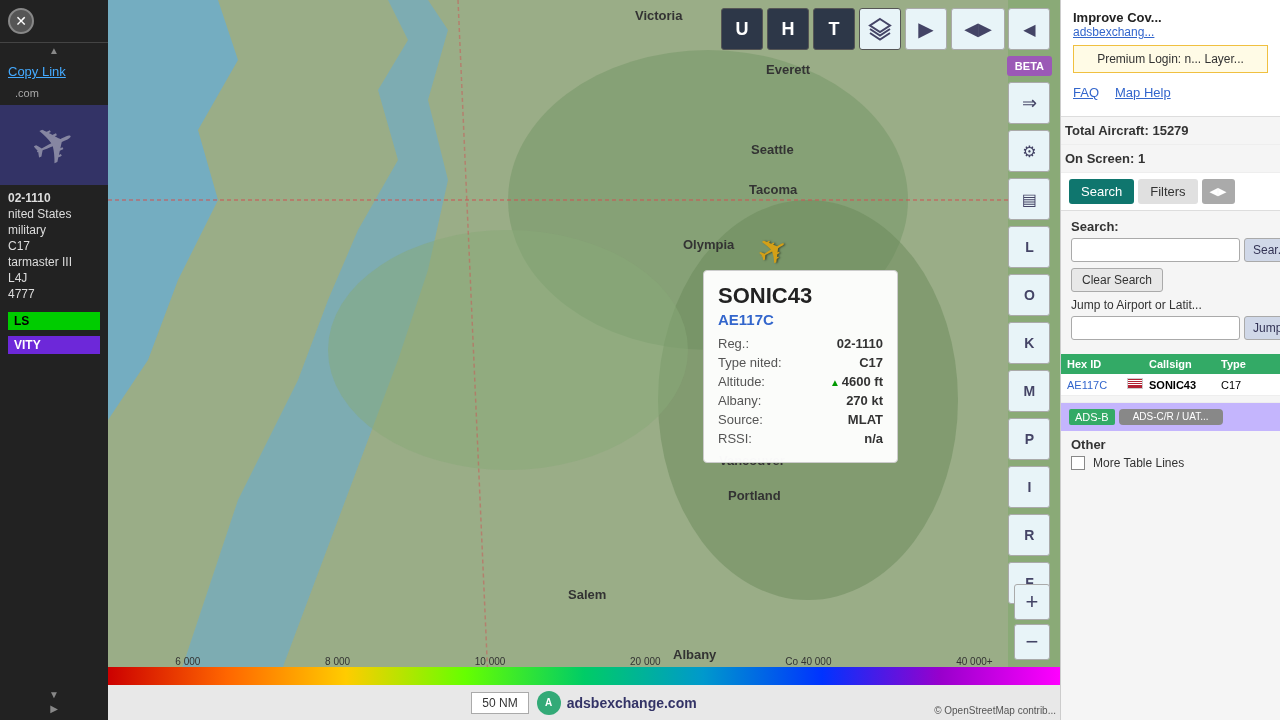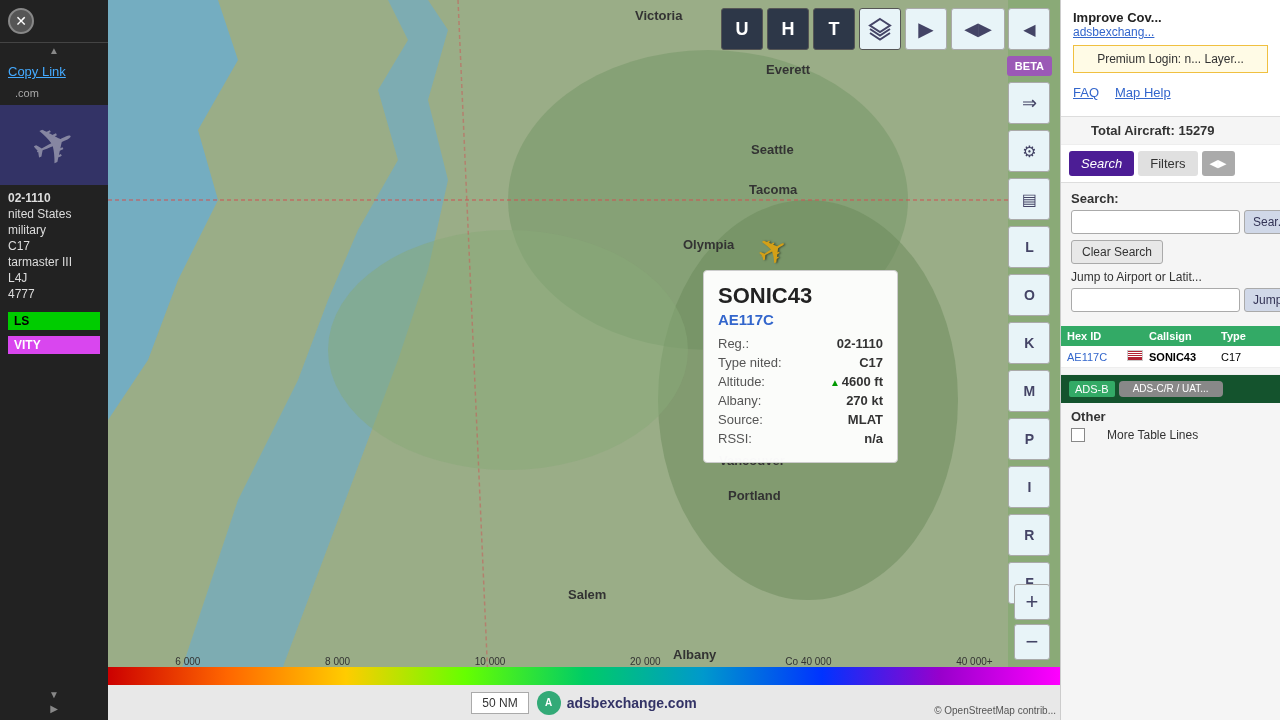--- a/index.html
+++ b/index.html
@@ -43,21 +43,21 @@
       display: flex; align-items: center; justify-content: center;
     }
     .sidebar-info { padding: 6px 8px; }
     .sidebar-info-row { color: #ddd; font-size: 12px; margin-bottom: 2px; }
     .sidebar-info-row.bold { font-weight: bold; }
     .sidebar-label-green {
       background: #0c0; color: #000; font-size: 12px; font-weight: bold;
       padding: 2px 6px; margin: 3px 8px;
     }
     .sidebar-label-blue {
-      background: #d946ef; color: #fff; font-size: 12px; font-weight: bold;
+      background: #6d28d9; color: #fff; font-size: 12px; font-weight: bold;
       padding: 2px 6px; margin: 3px 8px;
     }
     
     .scroll-arrow {
       color: #888; text-align: center; font-size: 10px; padding: 2px 0; cursor: pointer;
     }
 
     
     #map-area {
       flex: 1;
@@ -234,35 +234,35 @@
       padding: 6px 8px; margin: 6px 0;
       font-size: 12px; color: #333; text-align: center;
     }
     .right-links {
       display: flex; gap: 16px; padding: 6px 0;
     }
     .right-link {
       color: #36c; font-size: 13px; cursor: pointer; text-decoration: underline;
     }
     .stats-row {
-      padding: 6px 30px; font-size: 13px; color: #333;
+      padding: 6px 4px; font-size: 13px; color: #333;
       border-bottom: 1px solid #eee;
     }
     .stats-row span { font-weight: bold; }
 
     
     .tab-row {
       display: flex; padding: 6px 8px; gap: 4px;
       border-bottom: 1px solid #ddd; background: #fff;
     }
     .tab-btn {
       padding: 5px 12px; font-size: 13px; cursor: pointer; border-radius: 3px;
       border: none;
     }
-    .tab-btn.active { background: #4c1d95; color: #fff; font-style: italic; }
+    .tab-btn.active { background: #0f766e; color: #fff; }
     .tab-btn.inactive { background: #e0e0e0; color: #333; }
     .tab-btn.other { background: #aaa; color: #fff; padding: 5px 8px; font-size: 11px; }
 
     
     .search-section {
       padding: 8px 10px;
       background: #f5f5f5;
     }
     .search-label {
       font-size: 13px; font-weight: bold; color: #333; margin-bottom: 4px;
@@ -330,39 +330,39 @@
         #b22234 0%, #b22234 15%, #fff 15%, #fff 23%,
         #b22234 23%, #b22234 38%, #fff 38%, #fff 46%,
         #b22234 46%, #b22234 61%, #fff 61%, #fff 69%,
         #b22234 69%, #b22234 84%, #fff 84%, #fff 92%, #b22234 92%, #b22234 100%);
       border: 1px solid #ccc;
     }
 
     
     .adsb-row {
       display: flex; flex-wrap: wrap; gap: 4px; padding: 6px 8px;
-      background: #14532d; border-top: 1px solid #eee;
+      background: #c4b5fd; border-top: 1px solid #eee;
       font-size: 11px;
     }
     .adsb-tag {
       background: #3a6; color: #fff; padding: 2px 6px; border-radius: 2px; cursor: pointer;
     }
     .adsb-tag2 {
       background: #888; color: #fff; padding: 2px 14px; border-radius: 4px; cursor: pointer; font-size: 10px;
     }
 
     
     .other-section {
       padding: 6px 10px; background: #f5f5f5;
     }
     .other-label {
       font-size: 13px; font-weight: bold; color: #333; margin-bottom: 4px;
     }
     .more-lines-row {
-      display: flex; align-items: center; gap: 22px;
+      display: flex; align-items: center; gap: 8px;
     }
     .checkbox {
       width: 14px; height: 14px; border: 1px solid #888; background: #fff;
       display: inline-block; cursor: pointer;
     }
     .more-lines-label {
       font-size: 12px; color: #333;
     }
 
     
@@ -530,20 +530,24 @@
     <div class="right-links">
       <div class="right-link">FAQ</div>
       <div class="right-link">Map Help</div>
     </div>
   </div>
 
   <div class="stats-row">
     <span>Total Aircraft:</span>
     <span>15279</span>
   </div>
+  <div class="stats-row">
+    <span>On Screen:</span>
+    <span>1</span>
+  </div>
 
   <div class="tab-row">
     <button class="tab-btn active">Search</button>
     <button class="tab-btn inactive">Filters</button>
     <button class="tab-btn other">◀▶</button>
   </div>
 
   <div class="search-section">
     <div class="search-label">Search:</div>
     <div class="search-row">

